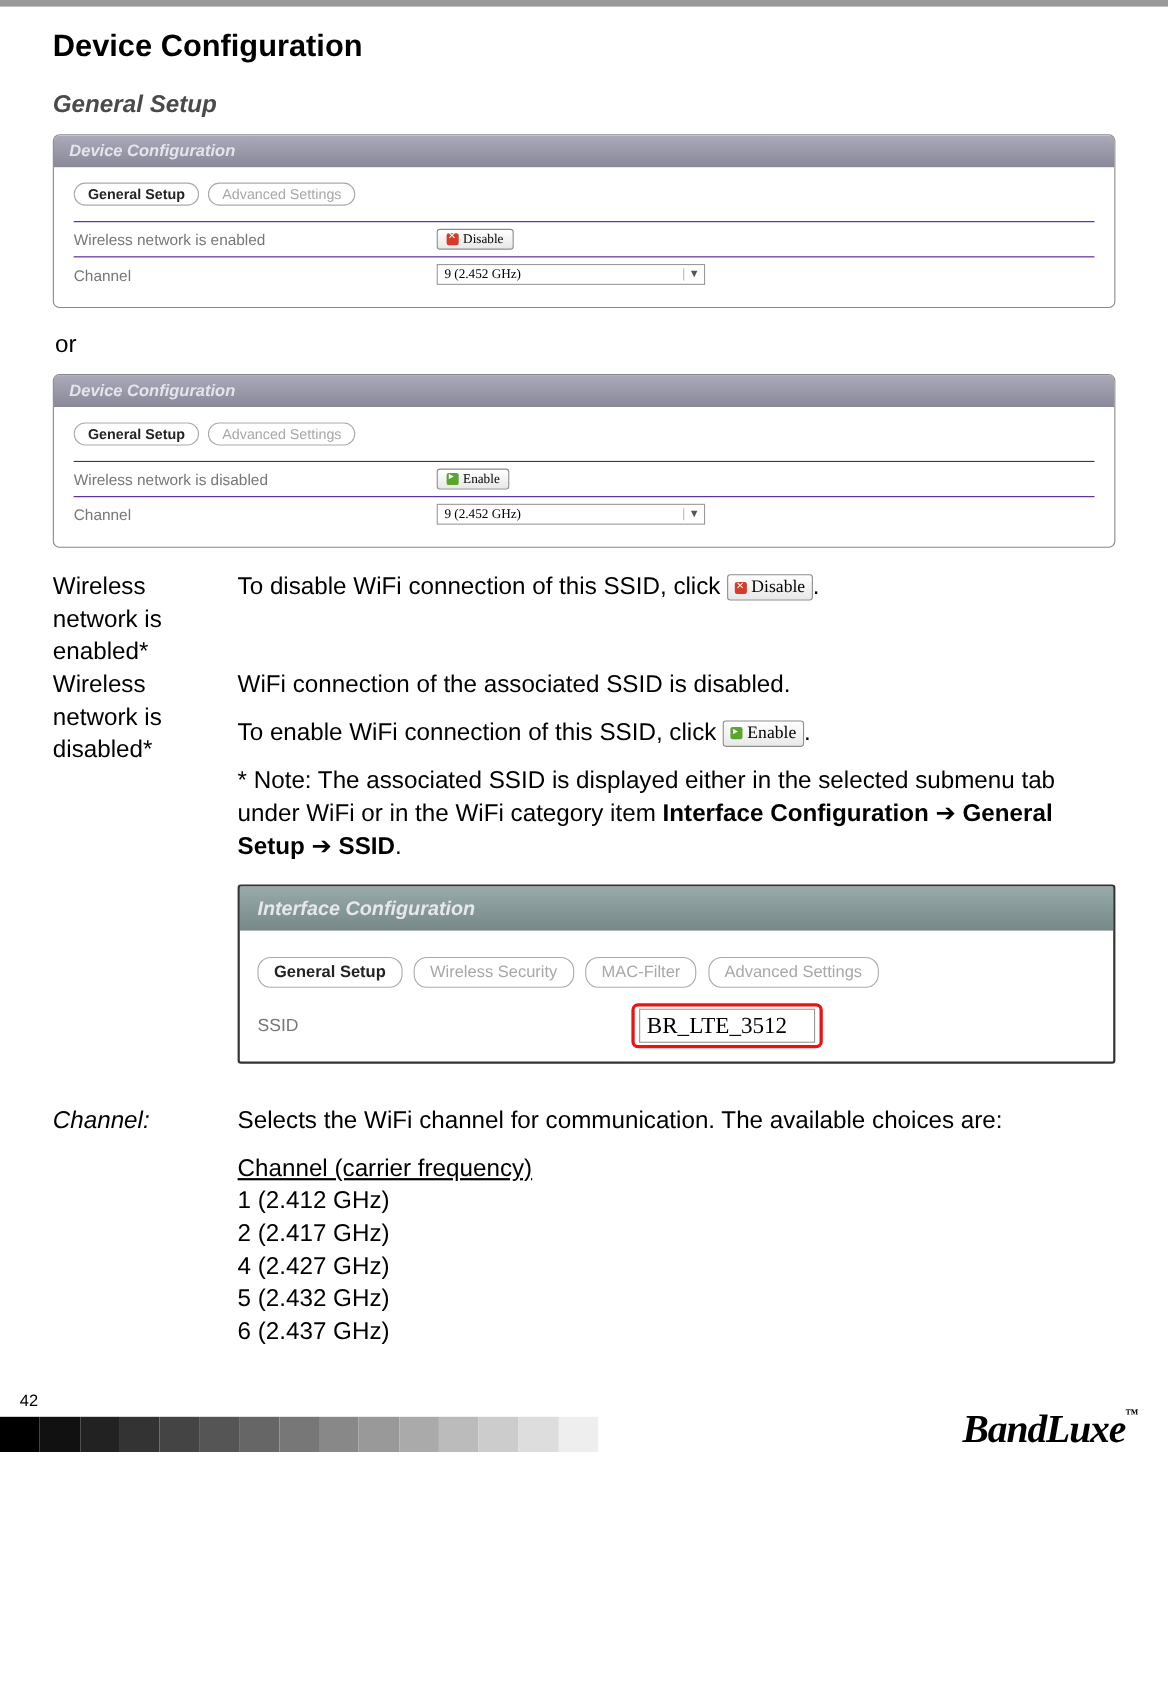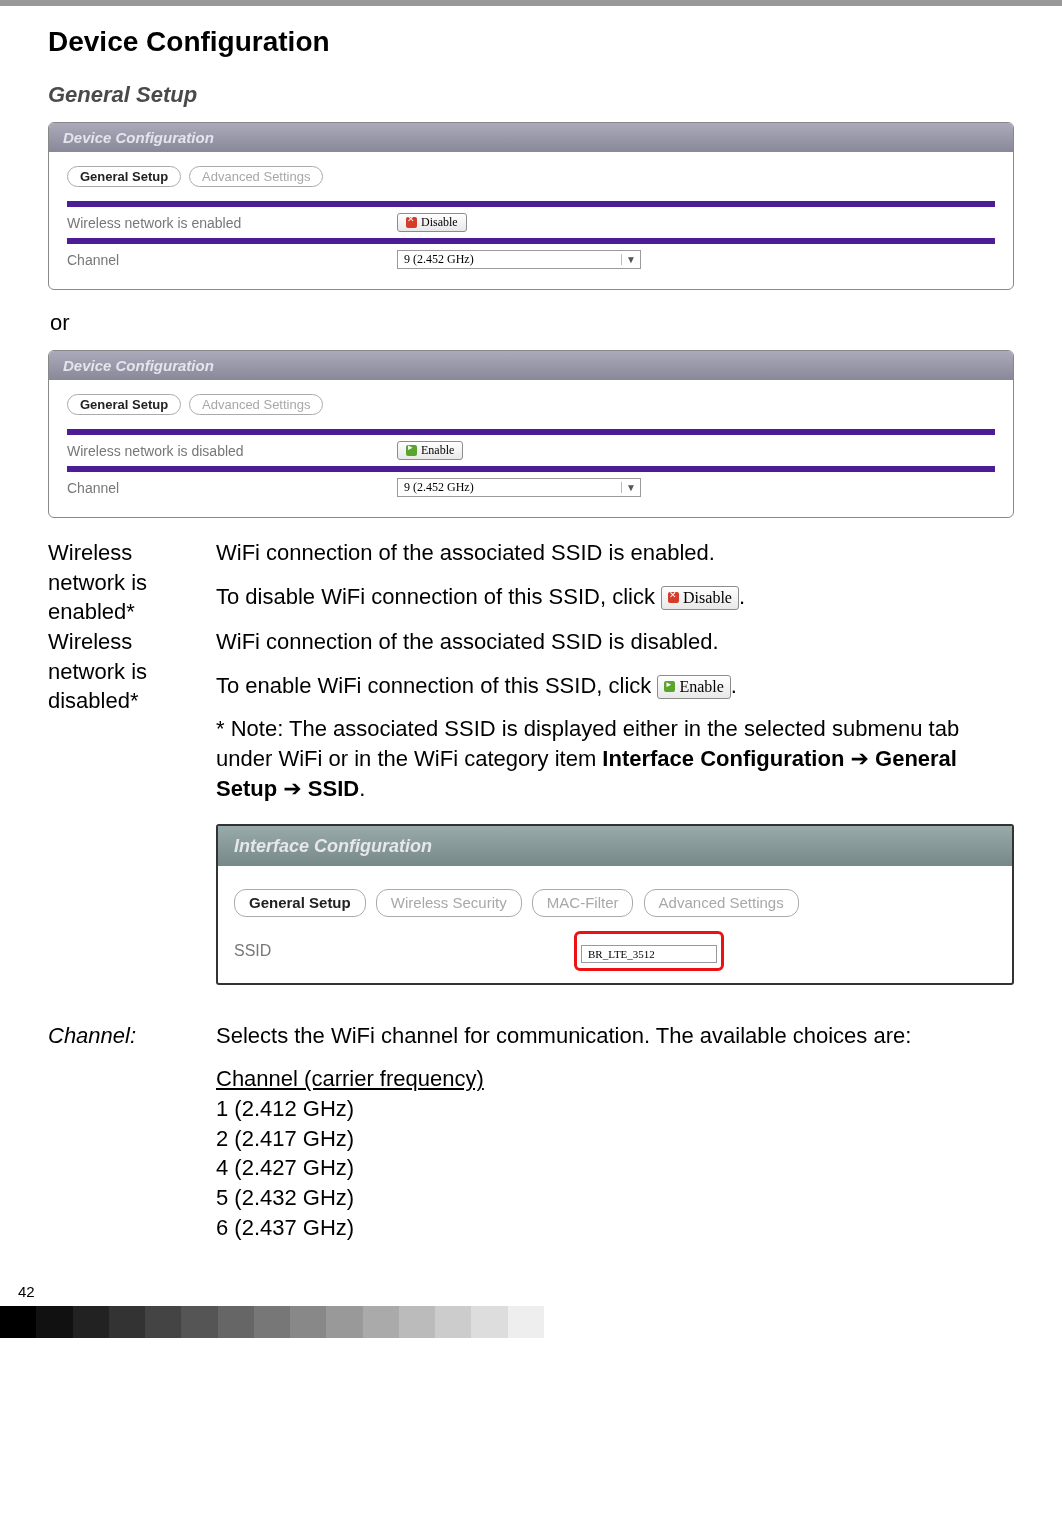--- a/index.html
+++ b/index.html
@@ -7,21 +7,21 @@
     .top-bar { height: 6px; background: #999; margin: 0 -48px 20px -48px; }
     .page-title { font-size: 28px; font-weight: bold; margin-bottom: 24px; }
     .subhead { font-size: 22px; font-style: italic; font-weight: bold; color: #4a4a4a; margin-bottom: 14px; }
 
     .panel { border: 1px solid #888; border-radius: 6px; background: #fff; margin-bottom: 20px; overflow: hidden; }
     .panel-header { background: linear-gradient(#aab, #889); color: #e4e4ec; font-weight: bold; padding: 6px 14px; font-size: 15px; font-style: italic; }
     .panel-body { padding: 14px 18px; font-size: 14px; }
     .tabs { margin-bottom: 14px; }
     .tab { display: inline-block; border: 1px solid #aaa; border-radius: 12px; padding: 2px 12px; font-size: 13px; color: #a8a8a8; margin-right: 4px; background: #fff; }
     .tab.active { color: #222; font-weight: 600; }
-    .field-row { display: flex; align-items: center; padding: 6px 0; border-top: 6px solid #4c1d95; gap: 20px; }
+    .field-row { display: flex; align-items: center; padding: 6px 0; border-top: 1px solid #4c1d95; gap: 20px; }
     .field-row:first-of-type { border-top: none; }
     .field-label { width: 310px; color: #777; font-size: 14px; }
     .field-control { flex: 1; }
     .btn-icon { display: inline-flex; align-items: center; gap: 4px; border: 1px solid #8c8c8c; border-radius: 3px; background: linear-gradient(#fff,#e8e8e8); padding: 1px 8px; font-size: 12px; cursor: pointer; font-family: serif; }
     .ic { width: 11px; height: 11px; border-radius: 2px; display: inline-block; position: relative; }
     .ic-red { background: #d63c2a; }
     .ic-red::after { content: "✕"; position: absolute; top: -3px; left: 1px; font-size: 9px; color: #fff; }
     .ic-green { background: #5aa52e; }
     .ic-green::after { content: "▸"; position: absolute; top: -3px; left: 2px; font-size: 9px; color: #fff; }
     .selectbox { display: inline-flex; align-items: center; justify-content: space-between; border: 1px solid #9a9a9a; background: #fff; padding: 1px 4px 1px 6px; font-size: 12px; width: 244px; font-family: serif; }
@@ -36,21 +36,21 @@
     .inline-btn { display: inline-flex; align-items: center; gap: 4px; border: 1px solid #8c8c8c; border-radius: 3px; background: linear-gradient(#fff,#e8e8e8); padding: 0 6px; font-size: 16px; vertical-align: middle; font-family: serif; }
     .note-breadcrumb b { font-weight: bold; }
 
     .iface-shot { border: 2px solid #333; border-radius: 3px; background: #fff; margin: 20px 0 8px 0; overflow: hidden; }
     .iface-header { background: linear-gradient(#9aa,#788); color: #e6e6ee; font-weight: bold; font-style: italic; padding: 8px 16px; font-size: 18px; }
     .iface-body { padding: 20px 24px 12px 16px; }
     .iface-tabs .tab { font-size: 15px; padding: 3px 14px; }
     .iface-row { display: flex; align-items: center; margin-top: 12px; gap: 20px; }
     .iface-label { color: #777; font-size: 16px; width: 320px; }
     .ssid-box { border: 3px solid #e11; border-radius: 6px; padding: 2px 4px; display: inline-block; }
-    .ssid-input { border: 1px solid #999; padding: 2px 6px; font-size: 11px; width: 136px; font-family: serif; }
+    .ssid-input { border: 1px solid #999; padding: 2px 6px; font-size: 21px; width: 160px; font-family: serif; }
 
     .channel-block { display: flex; gap: 28px; margin-top: 28px; font-size: 22px; line-height: 1.35; }
     .channel-left { width: 140px; flex-shrink: 0; font-style: italic; }
     .channel-right { flex: 1; }
     .channel-list-head { text-decoration: underline; margin-top: 14px; }
     .channel-list div { }
 
     .footer { position: relative; margin-top: 40px; }
     .page-num { font-size: 15px; margin-left: -30px; }
     .gradient-bar { display: flex; height: 32px; margin-top: 6px; margin-left: -48px; width: 580px; }
@@ -120,21 +120,20 @@
           <span class="arrow-box">▼</span>
         </span>
       </div>
     </div>
   </div>
 </div>
 
 <div class="desc-block">
   <div class="desc-left">Wireless network is enabled*</div>
   <div class="desc-right">
-    <p>WiFi connection of the associated SSID is enabled.</p>
     <p>
       <span>To disable WiFi connection of this SSID, click </span>
       <span class="inline-btn">
         <span class="ic ic-red"></span>
         <span>Disable</span>
       </span><span>.</span>
     </p>
   </div>
 </div>
 
@@ -201,13 +200,16 @@
       <span style="background:#777"></span>
       <span style="background:#888"></span>
       <span style="background:#999"></span>
       <span style="background:#aaa"></span>
       <span style="background:#bbb"></span>
       <span style="background:#ccc"></span>
       <span style="background:#ddd"></span>
       <span style="background:#eee"></span>
       <span style="background:#fff"></span>
   </div>
+  <div class="brand">
+    <span>BandLuxe</span><sup>™</sup>
+  </div>
 </div>
 
 </body></html>

